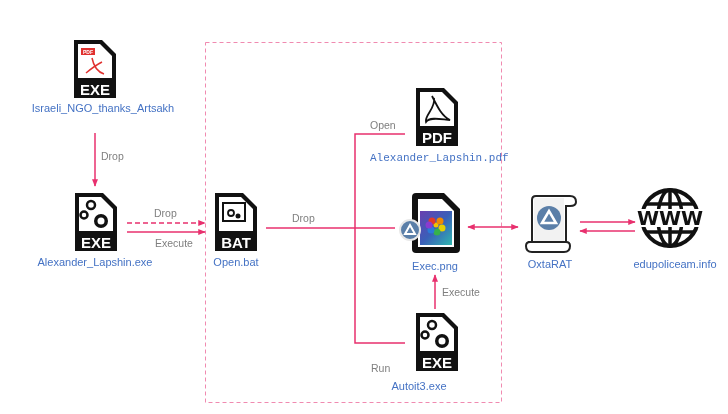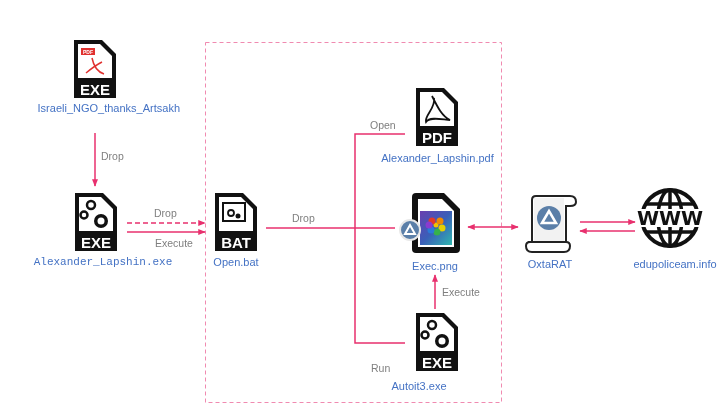--- a/index.html
+++ b/index.html
@@ -114,26 +114,26 @@
     <circle cx="0" cy="0" r="28" fill="none" stroke="#111" stroke-width="4"></circle>
     <ellipse cx="0" cy="0" rx="12" ry="28" fill="none" stroke="#111" stroke-width="3.5"></ellipse>
     <line x1="0" y1="-28" x2="0" y2="28" stroke="#111" stroke-width="3.5"></line>
     <line x1="-24" y1="-14" x2="24" y2="-14" stroke="#111" stroke-width="3.5"></line>
     <line x1="-24" y1="14" x2="24" y2="14" stroke="#111" stroke-width="3.5"></line>
     <rect x="-34" y="-9" width="68" height="18" fill="#fff"></rect>
     <text x="0" y="7" font-size="20" fill="#111" text-anchor="middle" font-family="DejaVu Sans, sans-serif" font-weight="bold">WWW</text>
   </g>
 </svg>
 
-<div class="node-label" style="left:10px; top:102px; width:170px;text-align:right;">
+<div class="node-label" style="left:18px; top:102px; width:170px;">
   <div>Israeli_NGO_thanks_Artsakh</div>
 </div>
-<div class="node-label" style="left:28px; top:256px; width:150px;font-family:Liberation Mono, monospace;">Alexander_Lapshin.exe</div>
+<div class="node-label" style="left:20px; top:256px; width:150px;">Alexander_Lapshin.exe</div>
 <div class="node-label" style="left:206px; top:256px; width:60px;">Open.bat</div>
-<div class="node-label" style="left:370px; top:152px; width:135px;">Alexander_Lapshin.pdf</div>
+<div class="node-label" style="left:370px; top:152px; width:135px;font-family:Liberation Mono, monospace;">Alexander_Lapshin.pdf</div>
 <div class="node-label" style="left:400px; top:260px; width:70px;">Exec.png</div>
 <div class="node-label" style="left:384px; top:380px; width:70px;">Autoit3.exe</div>
 <div class="node-label" style="left:515px; top:258px; width:70px;">OxtaRAT</div>
 <div class="node-label" style="left:625px; top:258px; width:100px;">edupoliceam.info</div>
 
 <div class="edge-label" style="left:101px; top:150px;">Drop</div>
 <div class="edge-label" style="left:154px; top:207px;">Drop</div>
 <div class="edge-label" style="left:155px; top:237px;">Execute</div>
 <div class="edge-label" style="left:292px; top:212px;">Drop</div>
 <div class="edge-label" style="left:370px; top:119px;">Open</div>

